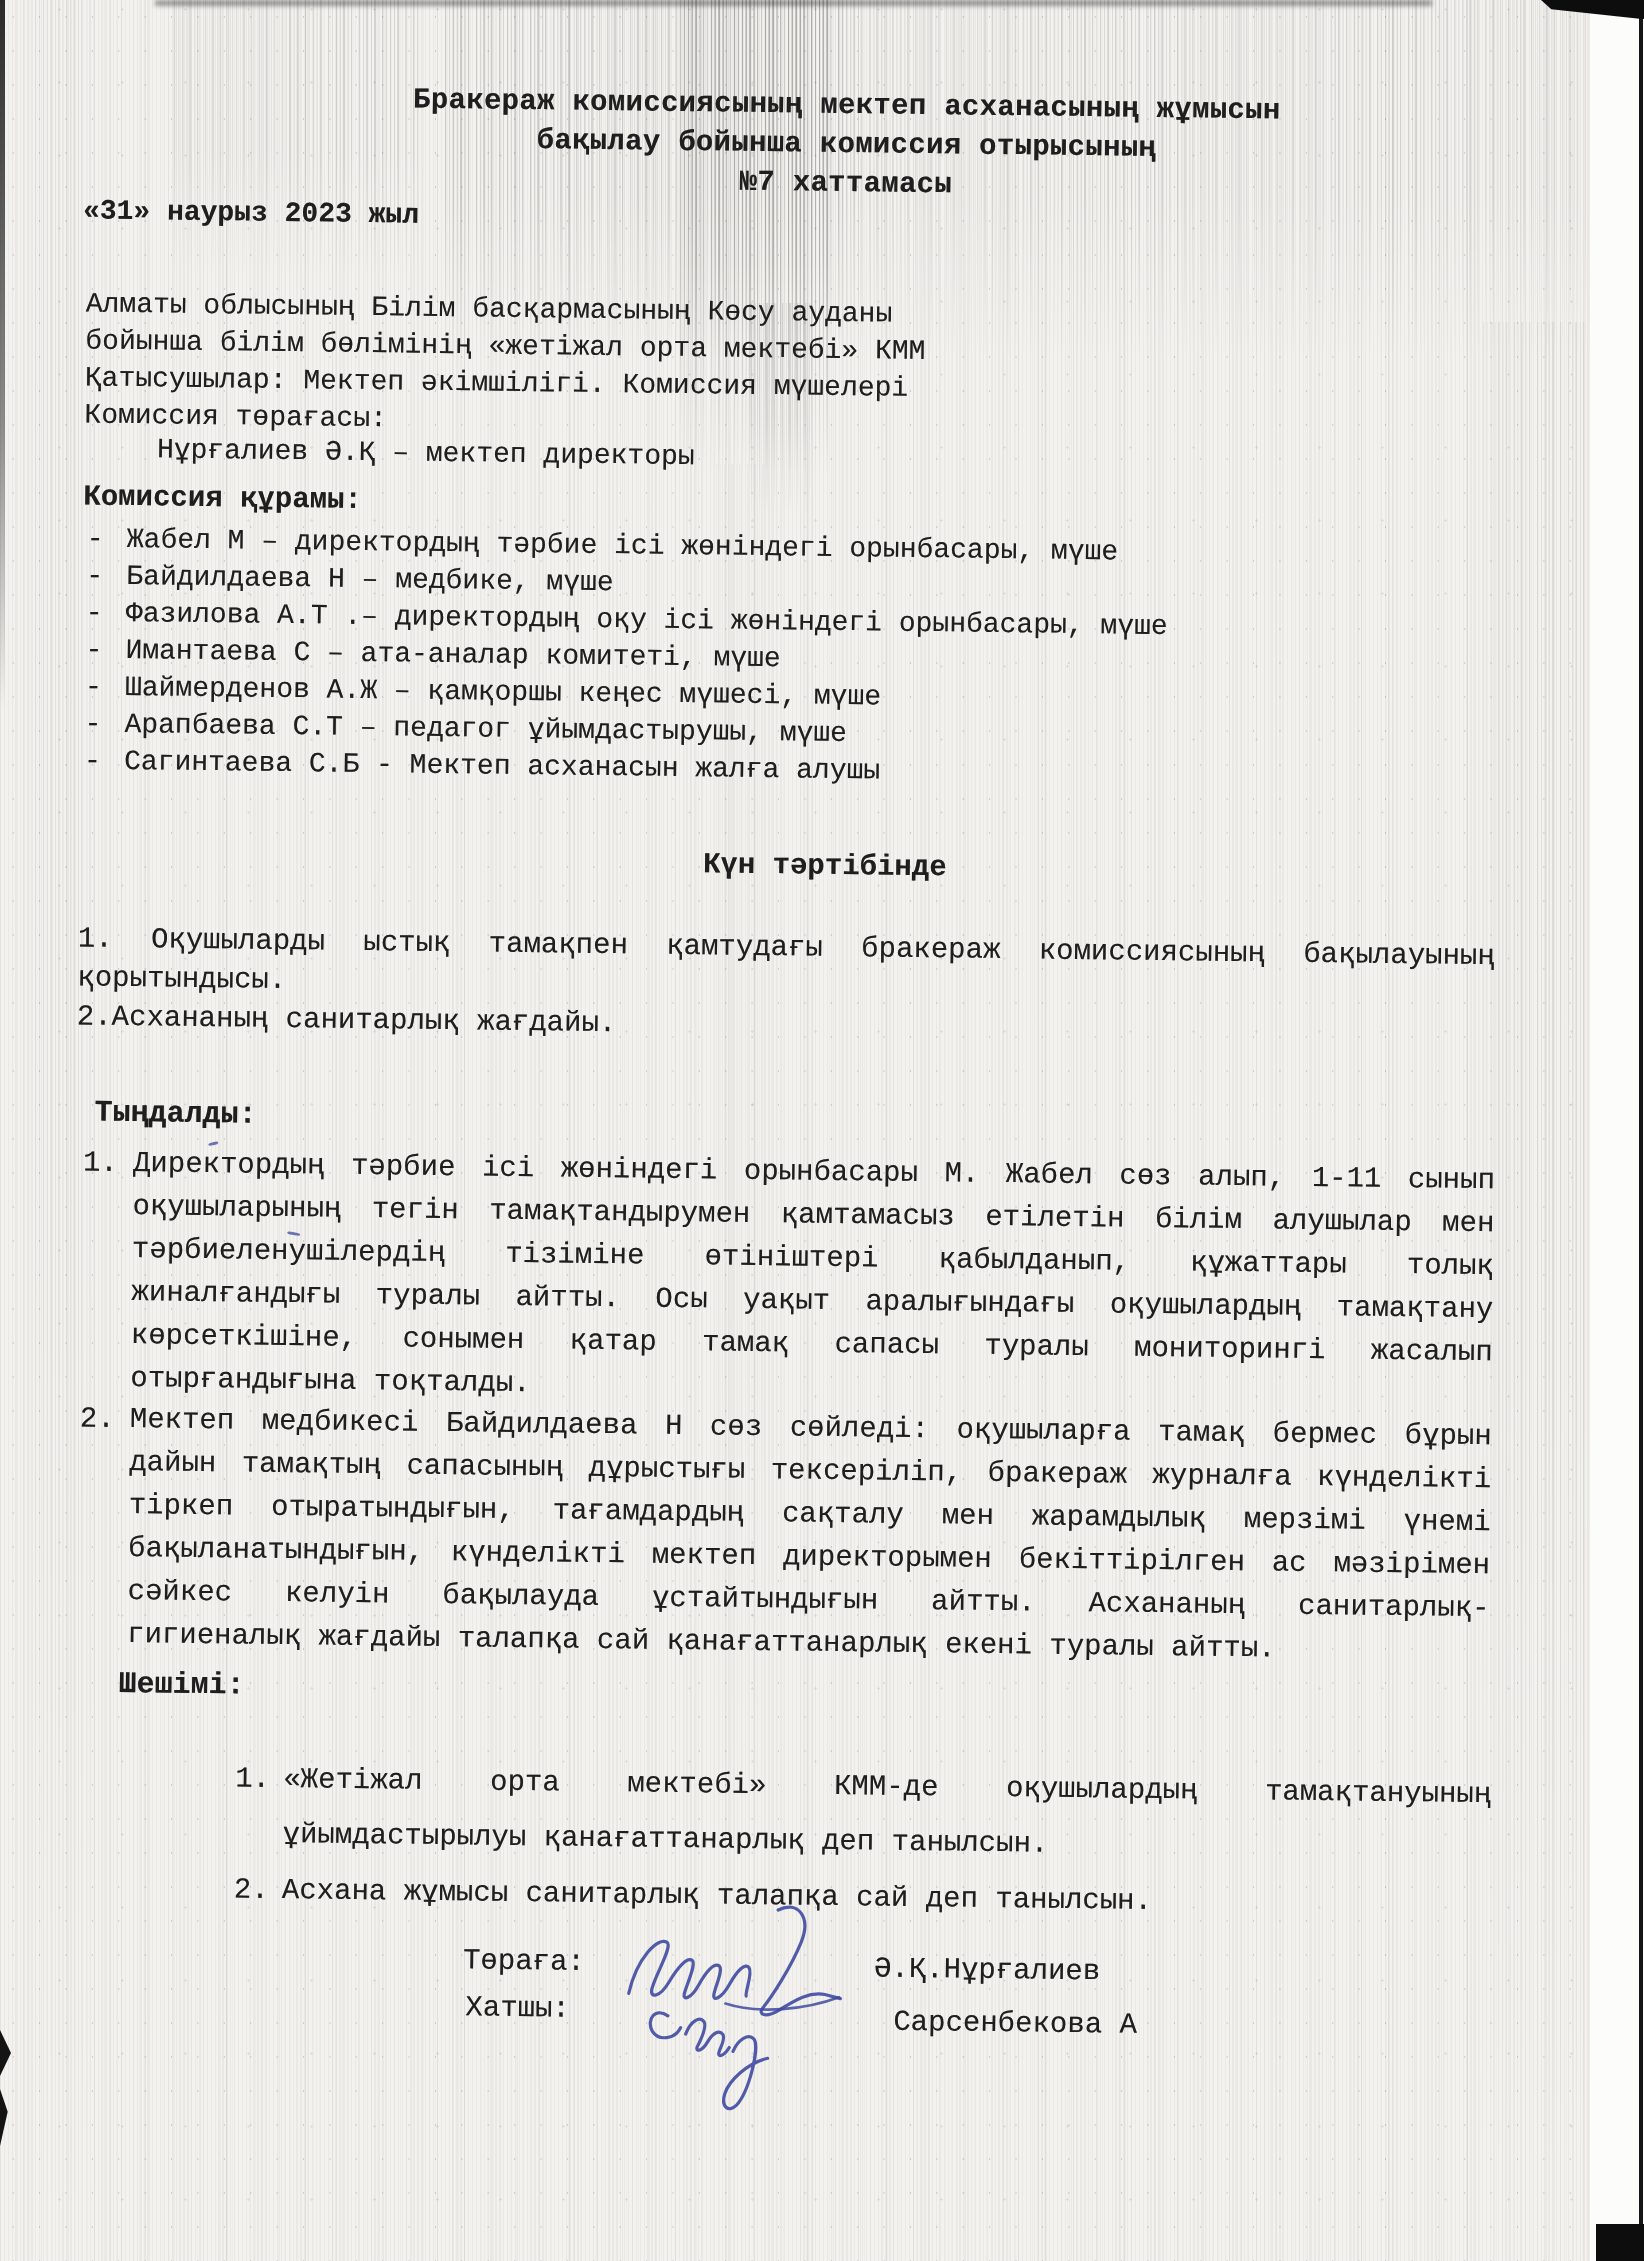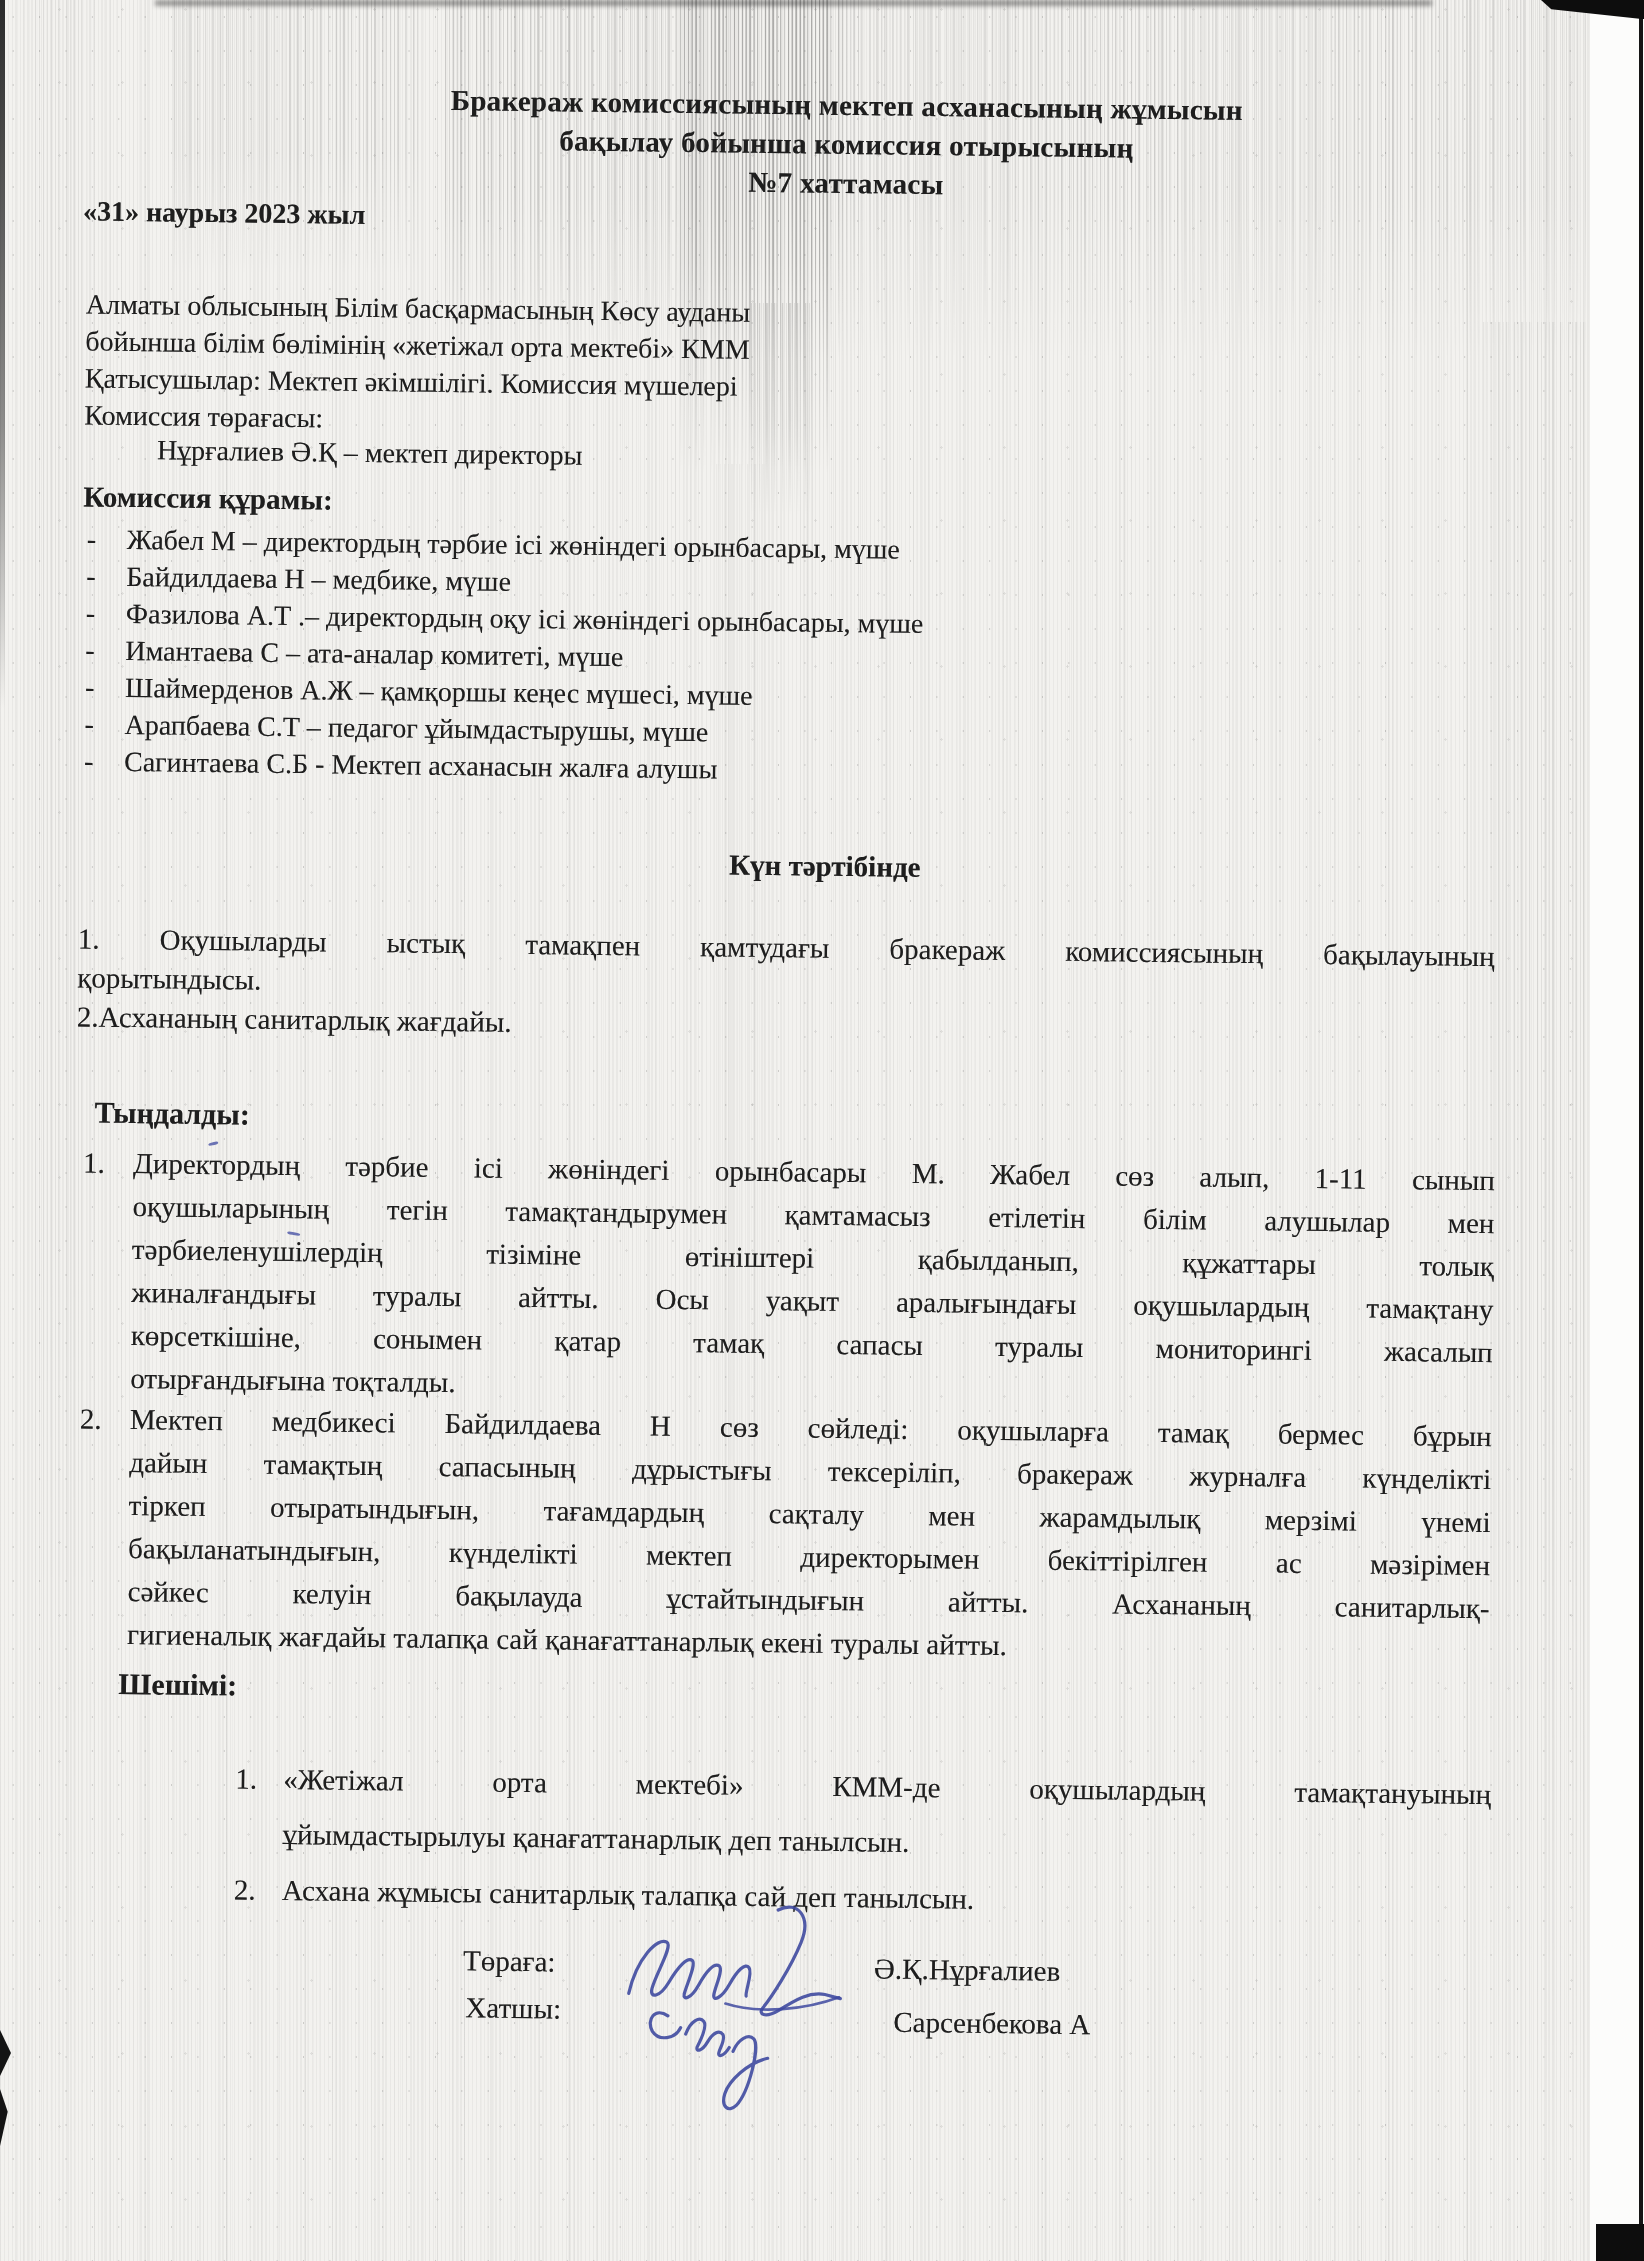--- a/index.html
+++ b/index.html
@@ -1,21 +1,21 @@
 <!DOCTYPE html>
 <html style="font-size:10.3px"><head>
 <meta charset="utf-8">
 <style>
   html,body{margin:0;padding:0;background:#e8e8e6;}
   .canvas{
     position:relative;
     width:1644px;height:2261px;
     background:#f3f2ef;
     overflow:hidden;
-    font-family:Liberation Serif, serif;
+    font-family:Liberation Mono, monospace;
     color:#1e1e1e;
   }
   
   .noise-base{
     position:absolute;left:0;top:0;width:1590px;height:2261px;z-index:1;
     background-image:
       repeating-linear-gradient(90deg, rgba(45,45,45,.05) 0 1.3px, transparent 1.3px 3.9px),
       repeating-linear-gradient(90deg, rgba(70,70,70,.035) 0 0.6px, transparent 0.6px 5.8px),
       repeating-linear-gradient(90deg, transparent 0 15px, rgba(40,40,40,.05) 15px 16px, transparent 16px 26.4px),
       repeating-linear-gradient(90deg, transparent 0 37px, rgba(40,40,40,.04) 37px 37px, transparent 37px 54px);

